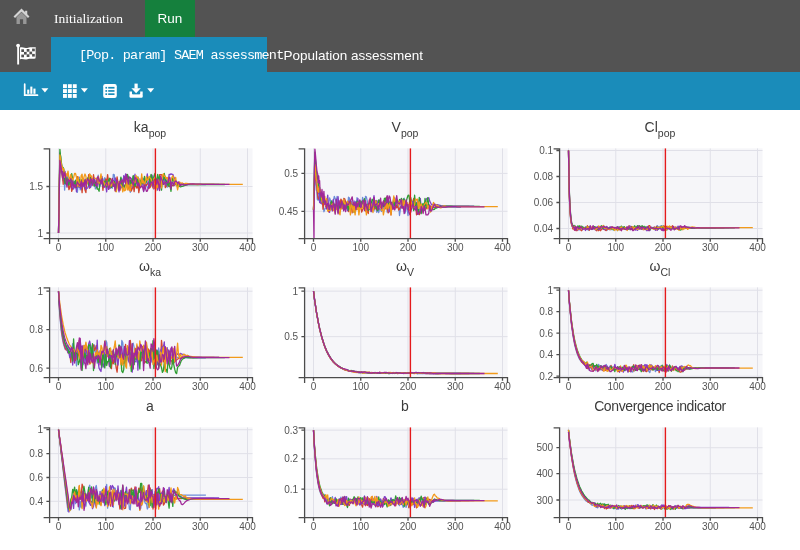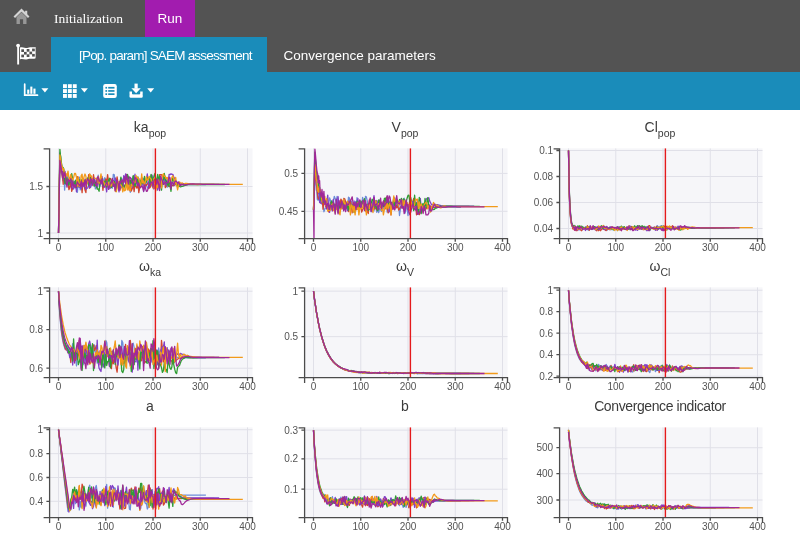--- a/index.html
+++ b/index.html
@@ -1,36 +1,36 @@
 <!DOCTYPE html>
 <html><head><meta charset="utf-8"><style>
 html,body{margin:0;padding:0;width:800px;height:550px;overflow:hidden;background:#fff;
   font-family:"Liberation Sans",sans-serif;}
 #row1{position:absolute;left:0;top:0;width:800px;height:37px;background:#535353;}
 #row2{position:absolute;left:0;top:37px;width:800px;height:35px;background:#535353;}
 #row3{position:absolute;left:0;top:72px;width:800px;height:38px;background:#1a8cba;}
 .nav{position:absolute;top:0;height:37px;line-height:38px;color:#fff;font-size:13.5px;font-family:Liberation Serif, serif;}
 #runtab{position:absolute;left:145px;top:0;width:50px;height:37px;line-height:37px;
-  background:#a21caf;color:#fff;font-size:13.5px;text-align:center;}
+  background:#15803d;color:#fff;font-size:13.5px;text-align:center;}
 #tab-active{position:absolute;left:51px;top:37px;width:188px;height:35px;line-height:38px;padding-left:28px;
-  background:#1a8cba;color:#fff;font-size:13.5px;letter-spacing:-0.8px;text-align:left;white-space:nowrap;}
+  background:#1a8cba;color:#fff;font-size:13.5px;letter-spacing:-0.8px;text-align:left;white-space:nowrap;font-family:Liberation Mono, monospace;}
 .tab2{position:absolute;top:37px;height:35px;line-height:38px;color:#fff;font-size:13.5px;white-space:nowrap;}
 </style></head><body>
 <div id="row1"></div>
 <div id="row2"></div>
 <div id="row3"></div>
 <svg width="17" height="17" viewBox="0 0 16 16" style="position:absolute;left:13px;top:8px">
   <path d="M1.2 8.8 L8 2 L14.8 8.8" stroke="#d4d4d4" stroke-width="2" fill="none" stroke-linejoin="miter"></path>
   <rect x="11.4" y="2.6" width="2" height="3.4" fill="#d4d4d4"></rect>
   <path d="M3.3 8.6 L8 3.9 L12.7 8.6 V15 H9.5 V10.6 H6.5 V15 H3.3 Z" fill="#979797"></path>
 </svg>
 <span class="nav" style="left:54px">Initialization</span>
 <div id="runtab">Run</div>
 <div id="tab-active">[Pop. param] SAEM assessment</div>
-<span class="tab2" style="left:283.5px">Convergence parameters</span>
+<span class="tab2" style="left:283.5px">Population assessment</span>
 <svg width="26" height="26" viewBox="0 0 26 26" style="position:absolute;left:12px;top:42px">
   <circle cx="6.1" cy="3.6" r="1.9" fill="#fff"></circle>
   <rect x="5.2" y="4.5" width="1.9" height="18" fill="#fff"></rect>
   <path d="M8 5.6 C11 4.2 14 7.0 17 5.6 C19.5 4.5 21.5 5.9 23.6 5.1 L23.6 16.2 C21 17.4 18.5 15.9 15.5 17.2 C12.5 18.4 10.5 16.3 8 17.5 Z" fill="#fff"></path>
   <g fill="#535353">
     <rect x="9.3" y="7.3" width="2.7" height="2.7"></rect>
     <rect x="14.7" y="7.0" width="2.7" height="2.7"></rect>
     <rect x="20.1" y="6.6" width="2.7" height="2.7"></rect>
     <rect x="12.0" y="9.9" width="2.7" height="2.7"></rect>
     <rect x="17.4" y="9.6" width="2.7" height="2.7"></rect>

